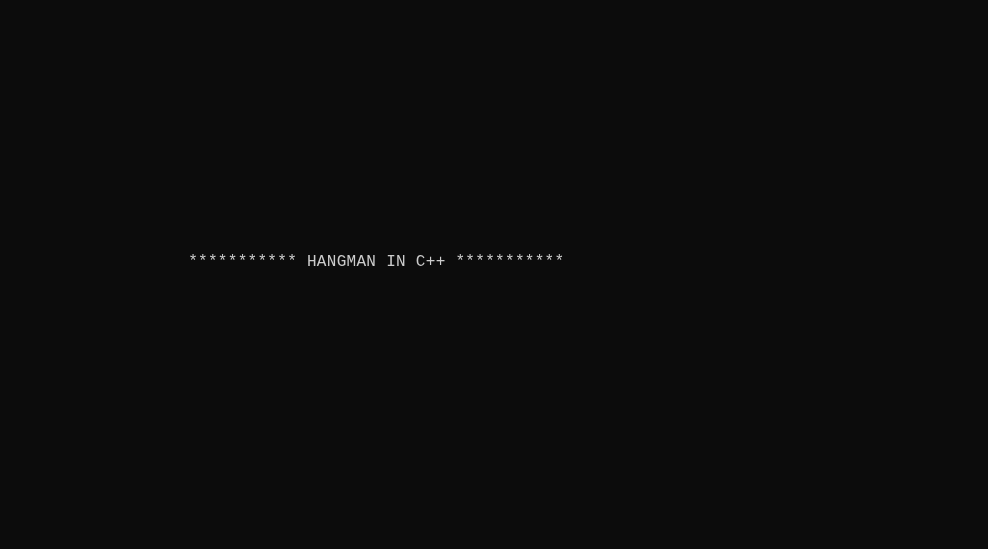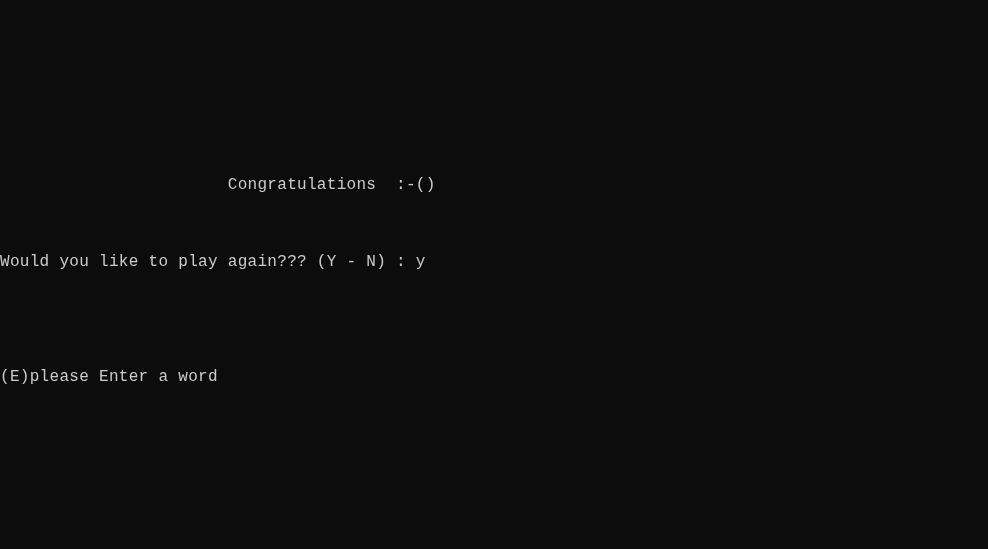--- a/index.html
+++ b/index.html
@@ -28,26 +28,24 @@
     }
   </style>
 </head>
 <body>
 
 
 
 <div class="terminal">
 <div class="line"></div>
 <div class="line"></div>
-<div class="line">                       Congratulations  :-()</div>
-<div class="line"></div>
-<div class="line">Would you like to play again??? (Y - N) : y</div>
 <div class="line"></div>
 <div class="line"></div>
-<div class="line">(E)please Enter a word</div>
+<div class="line">                   *********** HANGMAN IN C++ ***********</div>
+<div class="line"></div>
 <div class="line"></div>
 
 
 
 
 
 
 
 
 

